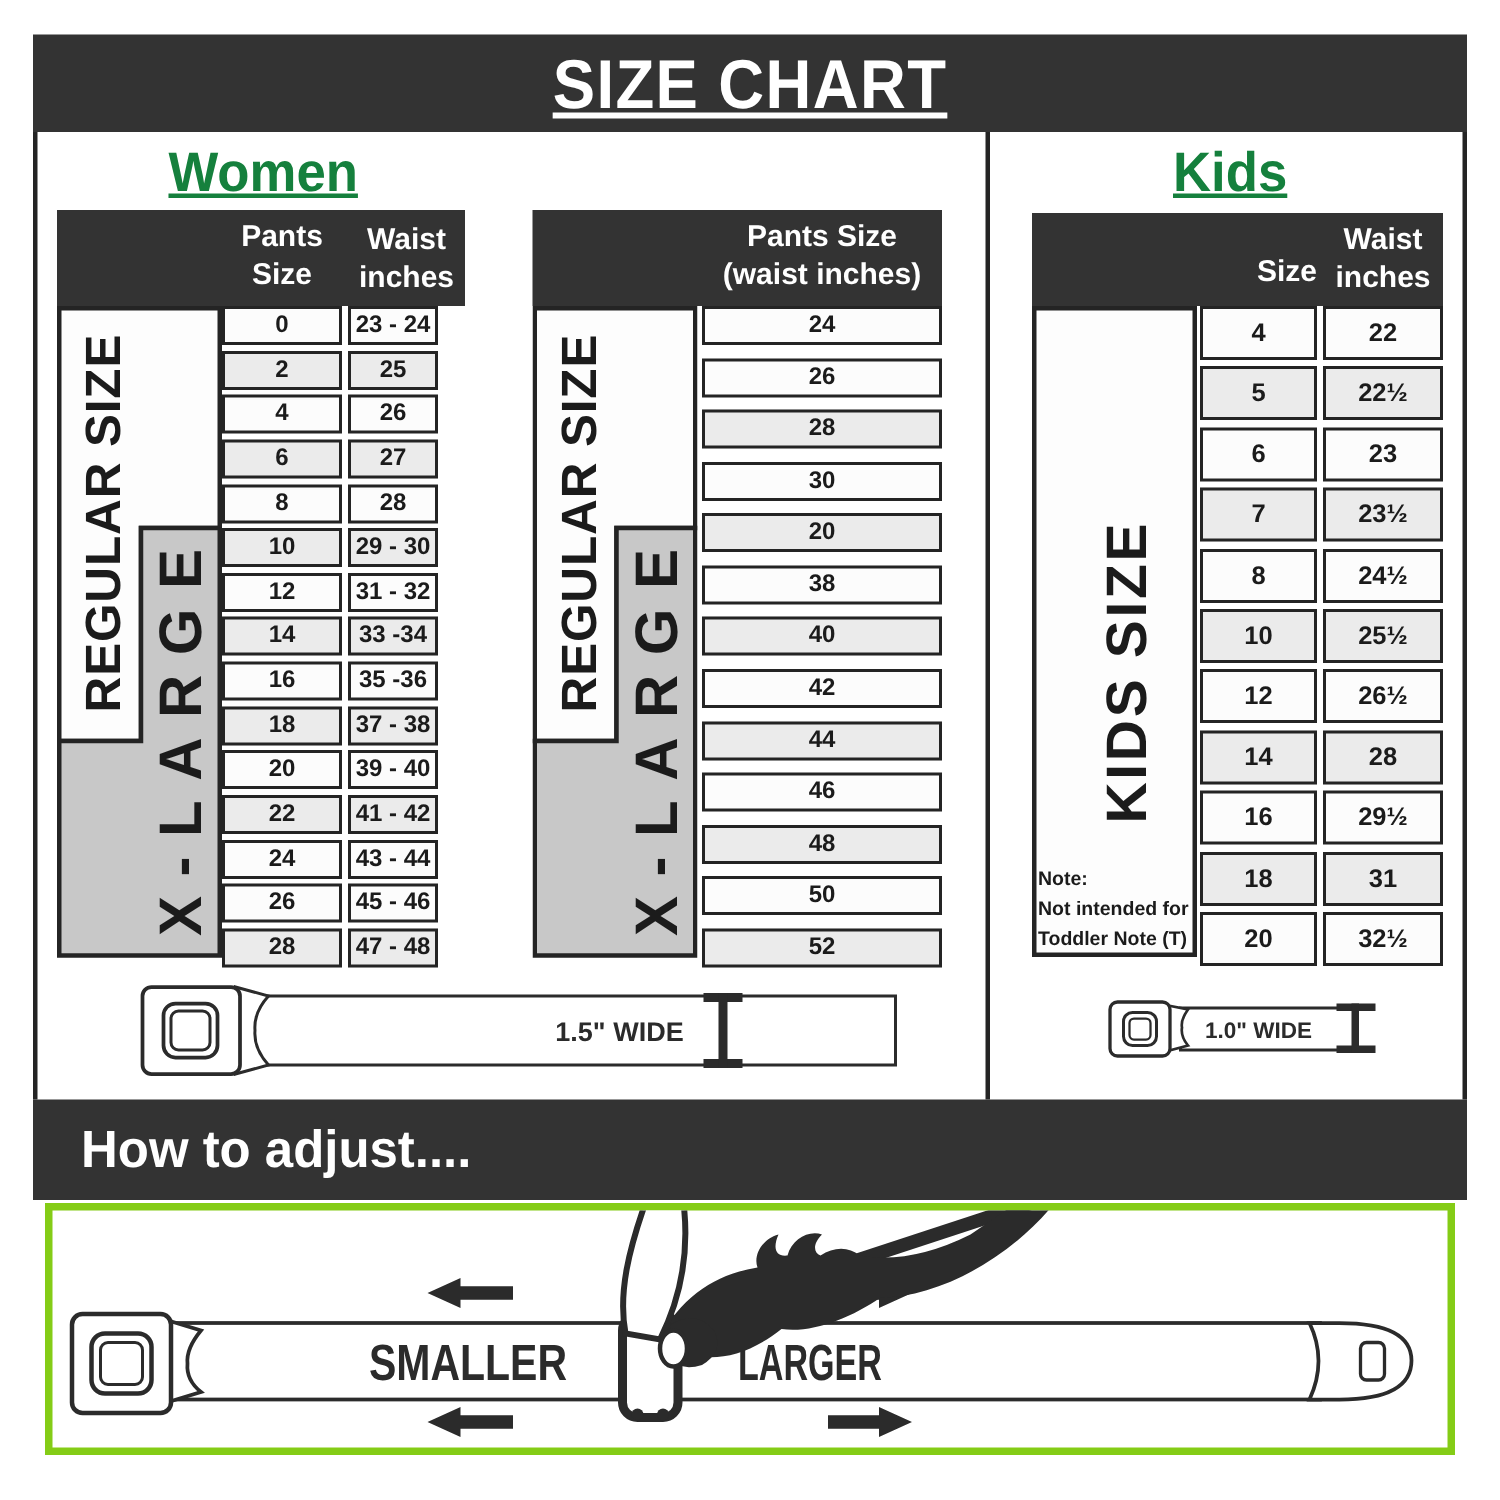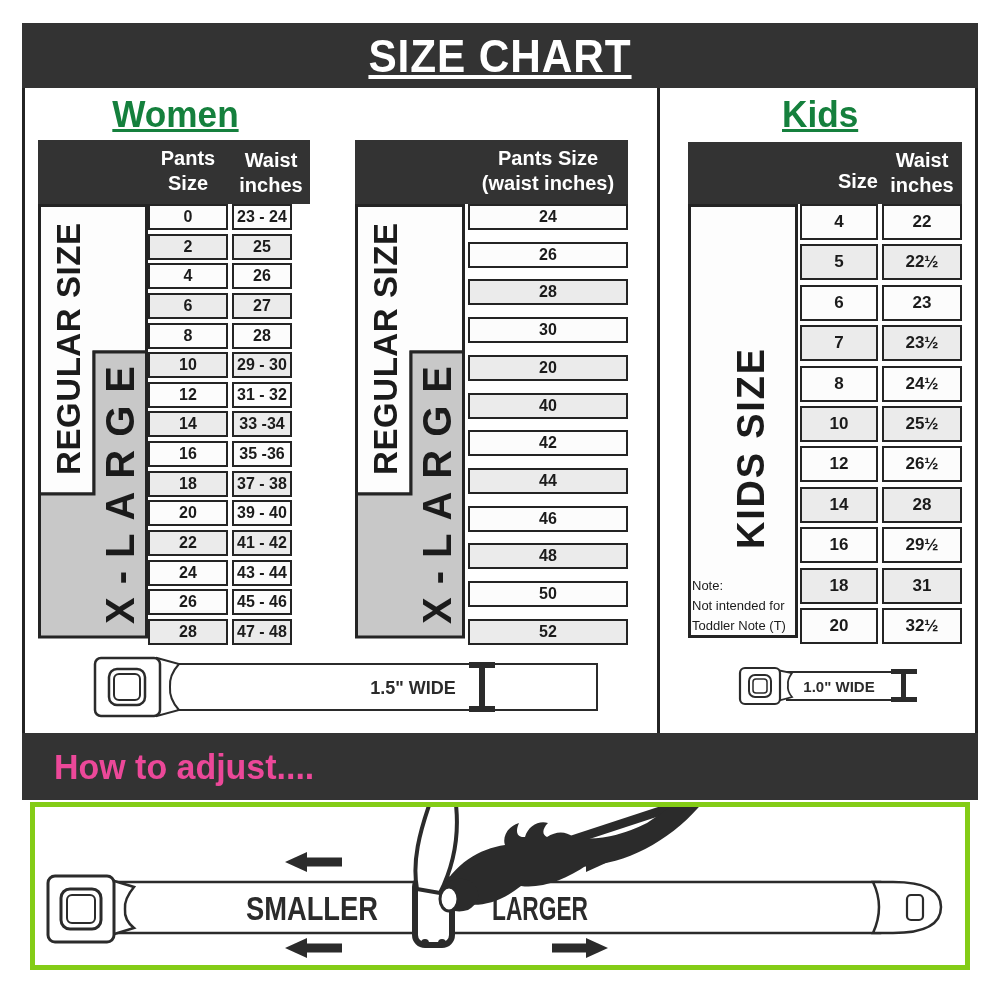--- a/index.html
+++ b/index.html
@@ -36,24 +36,24 @@
   .rows-women .row{height:26px;}
   .rows-women .c1{width:80px;} .rows-women .c2{width:60px;}
   .rows-men{left:468px;top:204px;width:160px;height:441px;}
   .rows-men .row{height:26px;} .rows-men .c1{width:160px;}
   .rows-kids{left:800px;top:204px;width:162px;height:440px;}
   .rows-kids .row{height:36px;}
   .rows-kids .c1{width:78px;} .rows-kids .c2{width:80px;}
   .rows-kids .cell{font-size:17px;}
 
   
-  .kids-note{left:692px;top:576px;width:106px;font-size:13px;font-weight:normal;line-height:1.55;color:#1b1b1b;}
-
-  
-  .adjust-banner{left:22px;top:733px;width:956px;height:67px;background:#333333;color:#ec4899;
+  .kids-note{left:692px;top:576px;width:106px;font-size:13px;font-weight:bold;line-height:1.55;color:#1b1b1b;}
+
+  
+  .adjust-banner{left:22px;top:733px;width:956px;height:67px;background:#333333;color:#ffffff;
                  display:flex;align-items:center;}
   .adjust-banner span{font-size:35px;font-weight:bold;margin-left:32px;transform:scaleX(.97);transform-origin:left center;white-space:nowrap;}
   .illus-box{left:30px;top:802px;width:940px;height:168px;box-sizing:border-box;border:5px solid #84cc16;background:#fff;}
 </style>
 </head>
 <body>
 
 <div class="stage">
 
   <div class="abs banner">
@@ -189,20 +189,23 @@
       <div class="cell c1">26</div>
     </div>
       <div class="row shaded">
       <div class="cell c1">28</div>
     </div>
       <div class="row">
       <div class="cell c1">30</div>
     </div>
       <div class="row shaded">
       <div class="cell c1">20</div>
+    </div>
+      <div class="row">
+      <div class="cell c1">38</div>
     </div>
       <div class="row shaded">
       <div class="cell c1">40</div>
     </div>
       <div class="row">
       <div class="cell c1">42</div>
     </div>
       <div class="row shaded">
       <div class="cell c1">44</div>
     </div>

